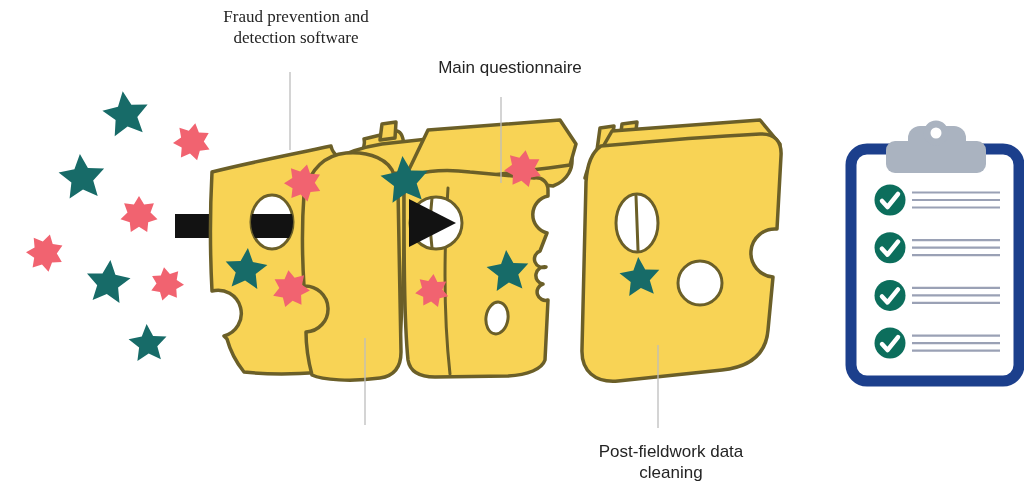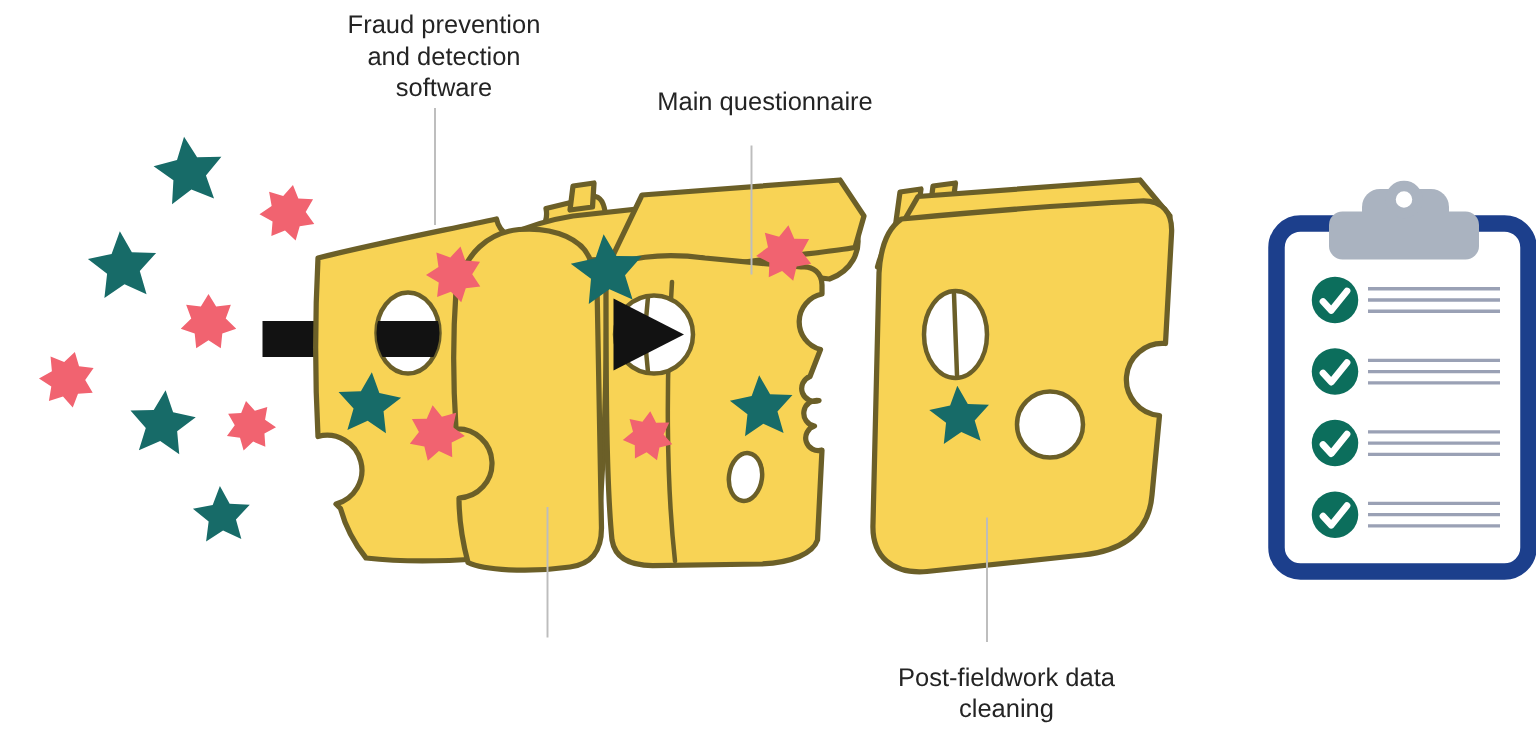--- a/index.html
+++ b/index.html
@@ -127,16 +127,16 @@
           <line x1="912" y1="302.9" x2="1000" y2="302.9" stroke="#9aa1b5" stroke-width="2.2"></line>
           <circle cx="890" cy="343.1" r="15.5" fill="#0c6e5c"></circle>
           <polyline points="882,344.1 887.5,350.1 898,337.1" fill="none" stroke="#fff" stroke-width="4.5" stroke-linecap="round" stroke-linejoin="round"></polyline>
           <line x1="912" y1="335.6" x2="1000" y2="335.6" stroke="#9aa1b5" stroke-width="2.2"></line>
           <line x1="912" y1="343.1" x2="1000" y2="343.1" stroke="#9aa1b5" stroke-width="2.2"></line>
           <line x1="912" y1="350.6" x2="1000" y2="350.6" stroke="#9aa1b5" stroke-width="2.2"></line>
         </g>
     </g>
   </svg>
 
-  <div class="label" style="left:221px;top:6px;width:150px;">Fraud prevention and detection software</div>
+  <div class="label" style="left:221px;top:6px;width:150px;font-family:Liberation Serif, serif;">Fraud prevention and detection software</div>
   <div class="label nowrap" style="left:430px;top:57px;width:160px;">Main questionnaire</div>
   <div class="label" style="left:576px;top:441px;width:190px;">Post-fieldwork data cleaning</div>
 </div>
 
 </body></html>

